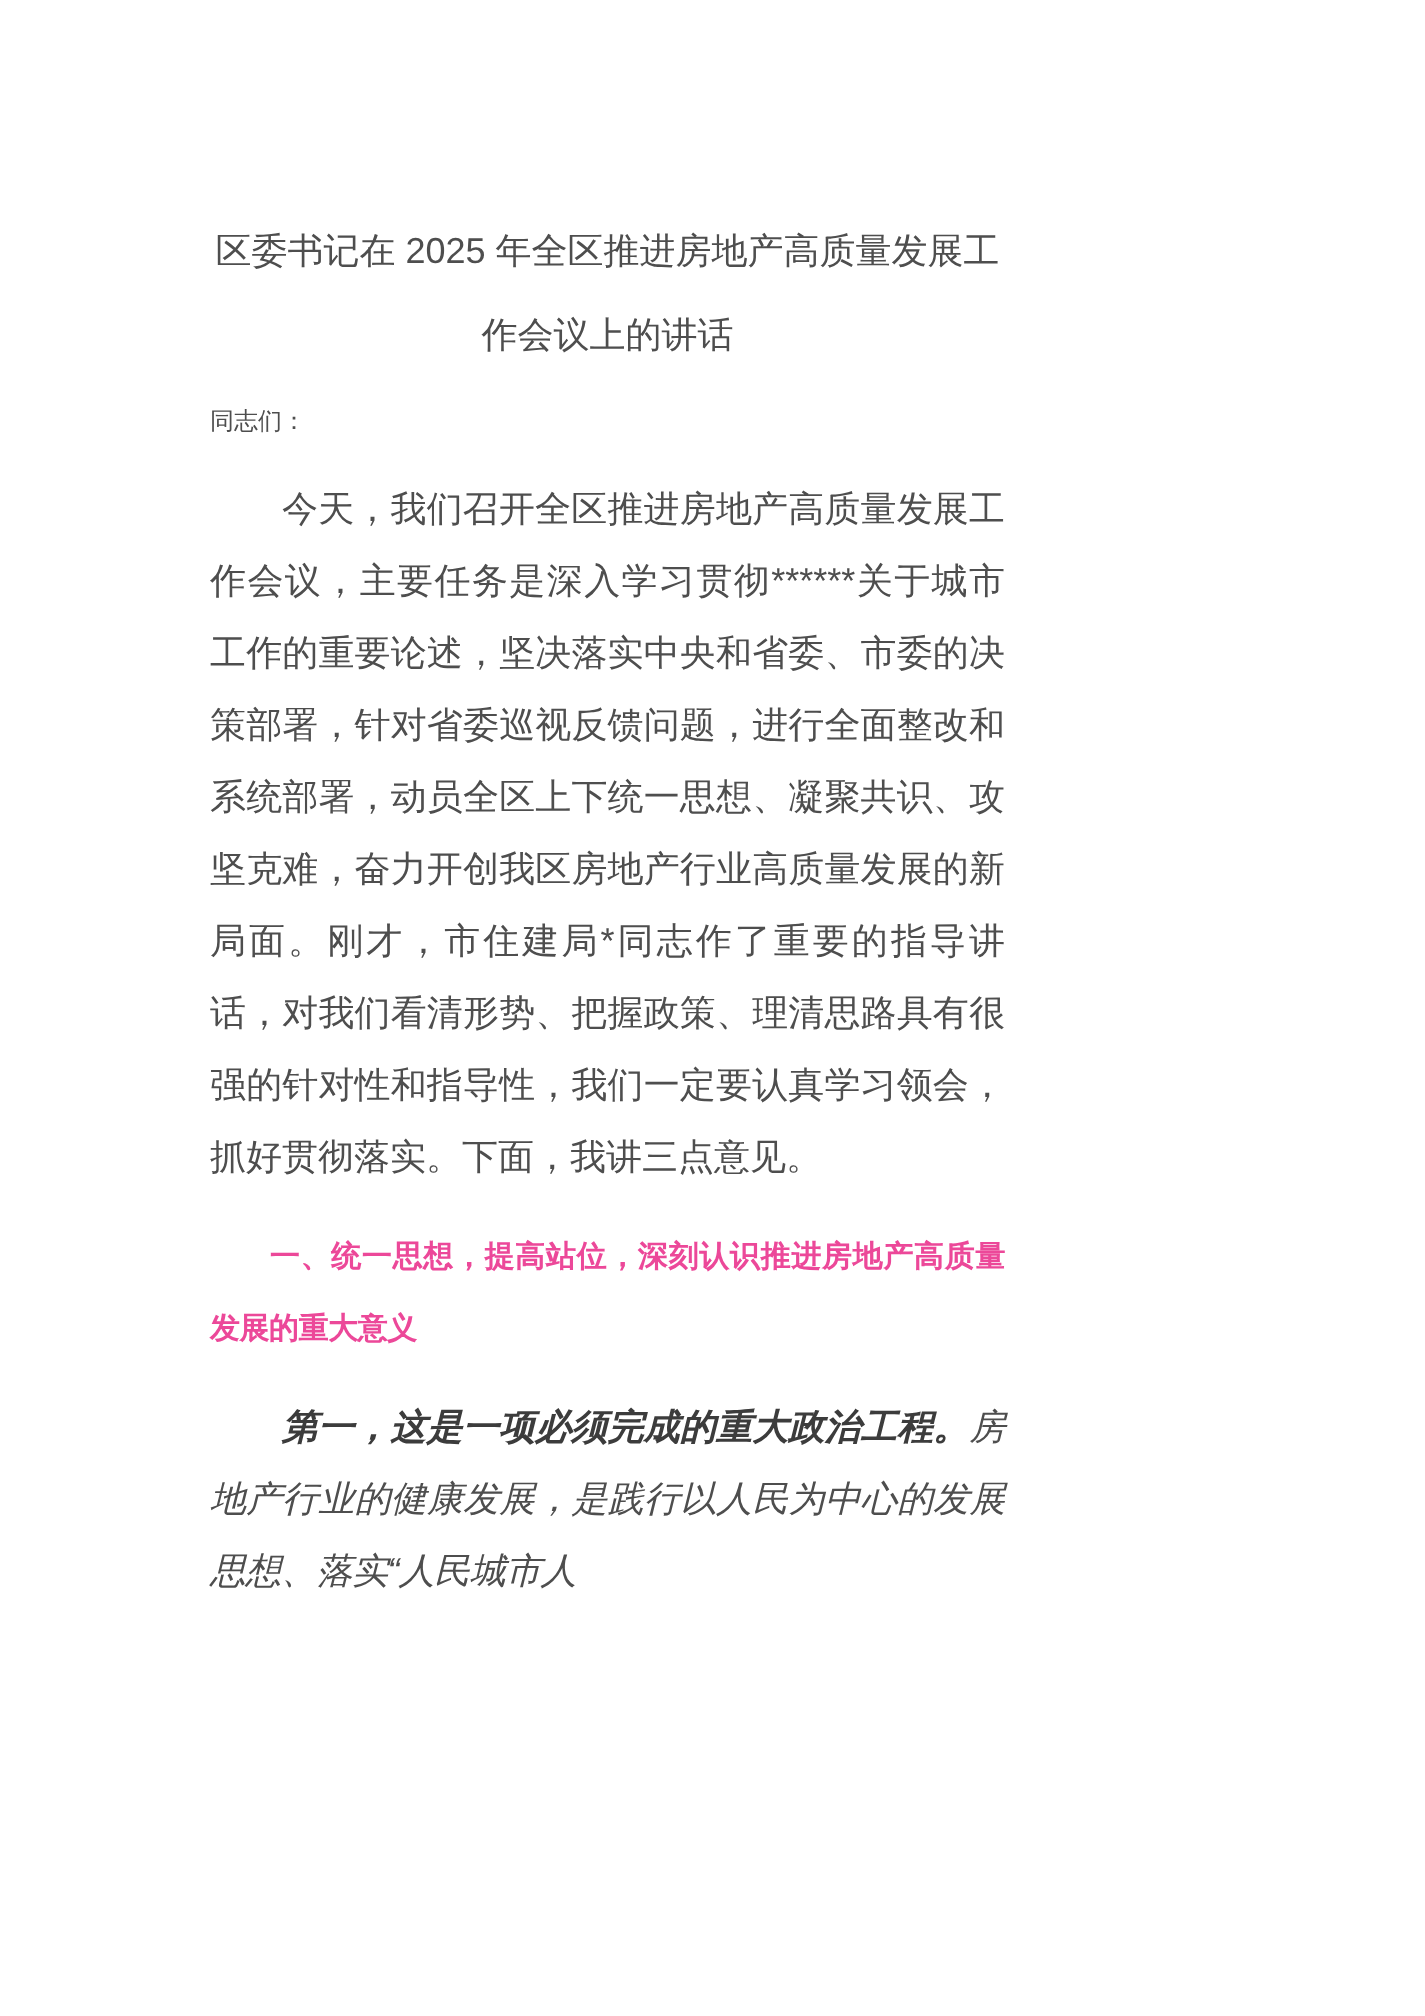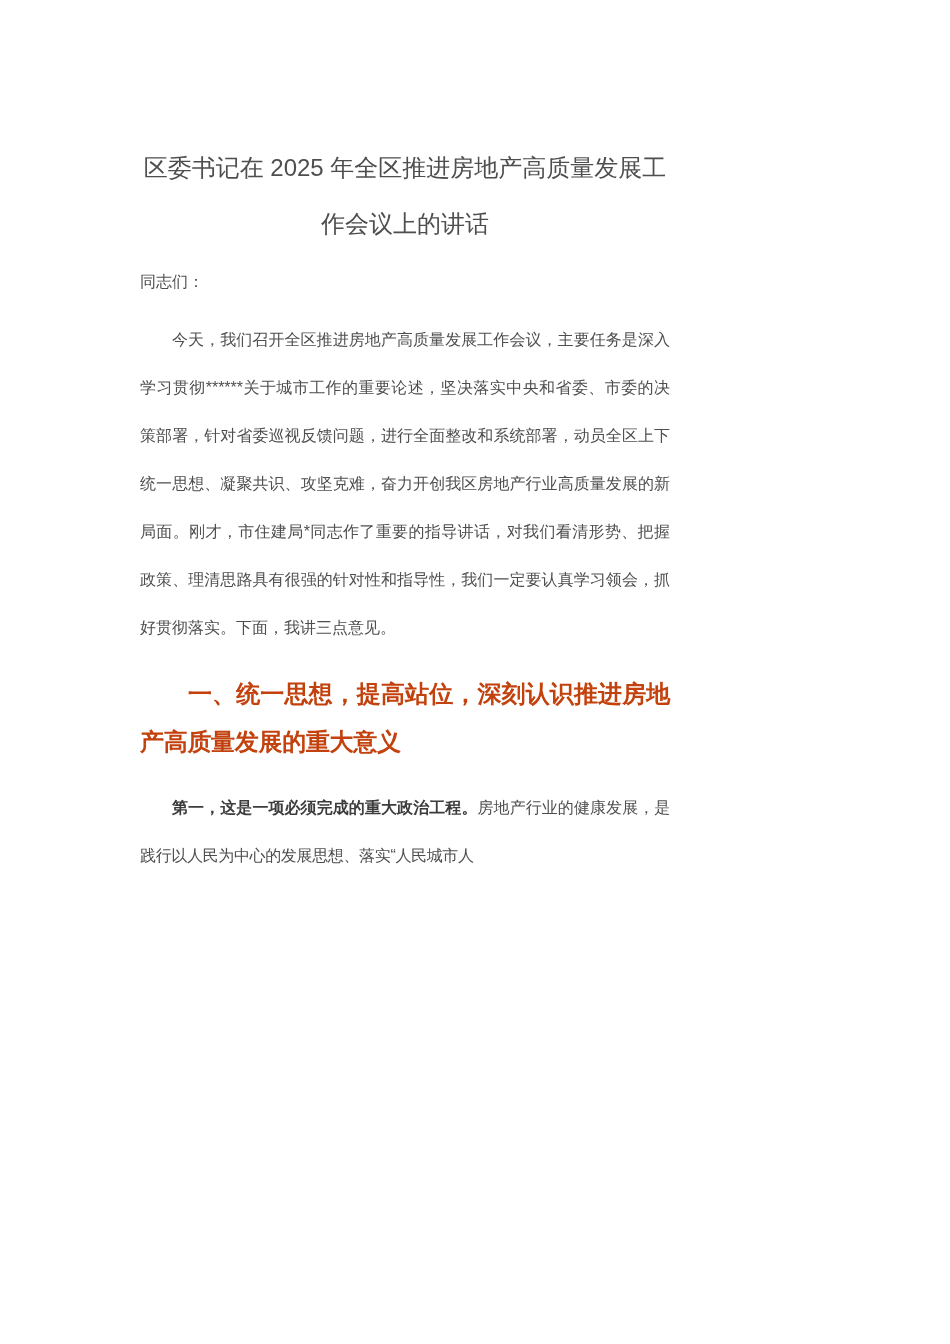--- a/index.html
+++ b/index.html
@@ -28,39 +28,40 @@
     max-width: 650px;
     margin: 0 auto 6px auto;
   }
   .salutation {
     font-size: 16px;
     line-height: 48px;
     margin: 0 0 10px 0;
     text-indent: 0;
   }
   .body-para {
-    font-size: 16px;
+    font-size: 24px;
     line-height: 48px;
     text-align: justify;
     text-indent: 2em;
     margin: 0 0 18px 0;
   }
   .section-heading {
-    font-size: 24px;
+    font-size: 20px;
     line-height: 48px;
     font-weight: 700;
-    color: #c2410c;
+    color: #ec4899;
     text-align: justify;
     text-indent: 2em;
     letter-spacing: -0.3px;
     margin: 0 0 18px 0;
   }
   .para-cutoff {
     letter-spacing: -0.35px;
     margin-bottom: 0;
+    font-style: italic;
   }
   .bold-lead {
     font-weight: 700;
     color: #3c3c3c;
   }
 </style>
 </head>
 <body>
 
 <div class="page">

